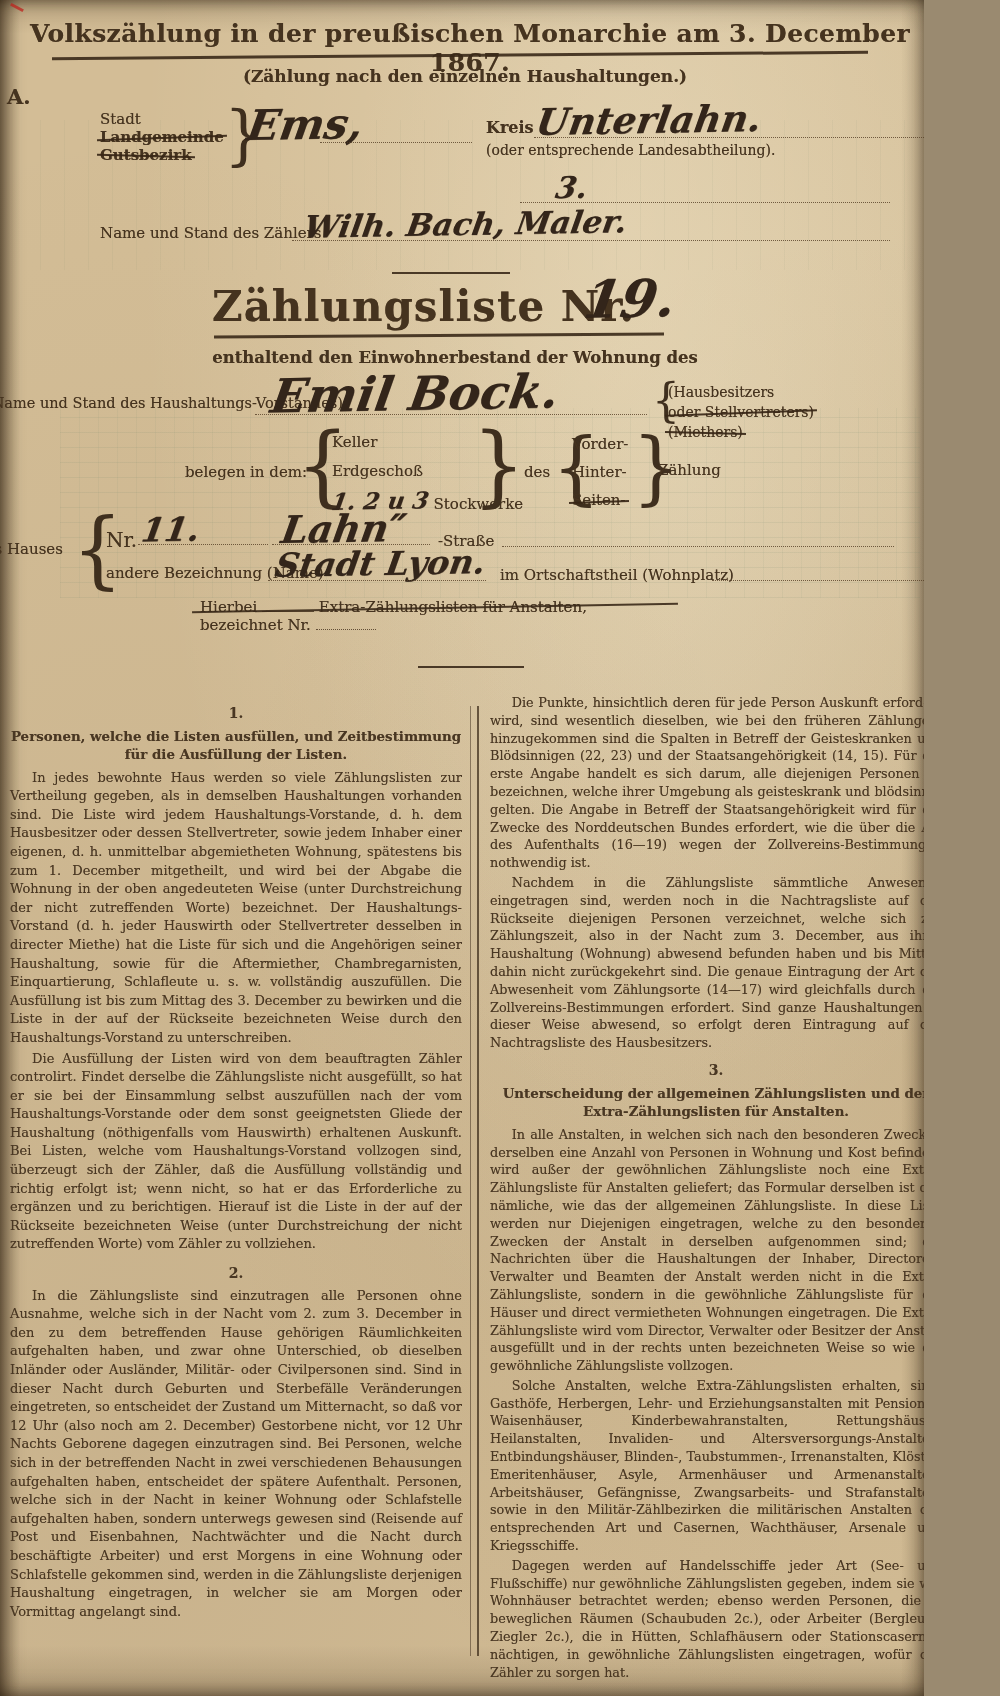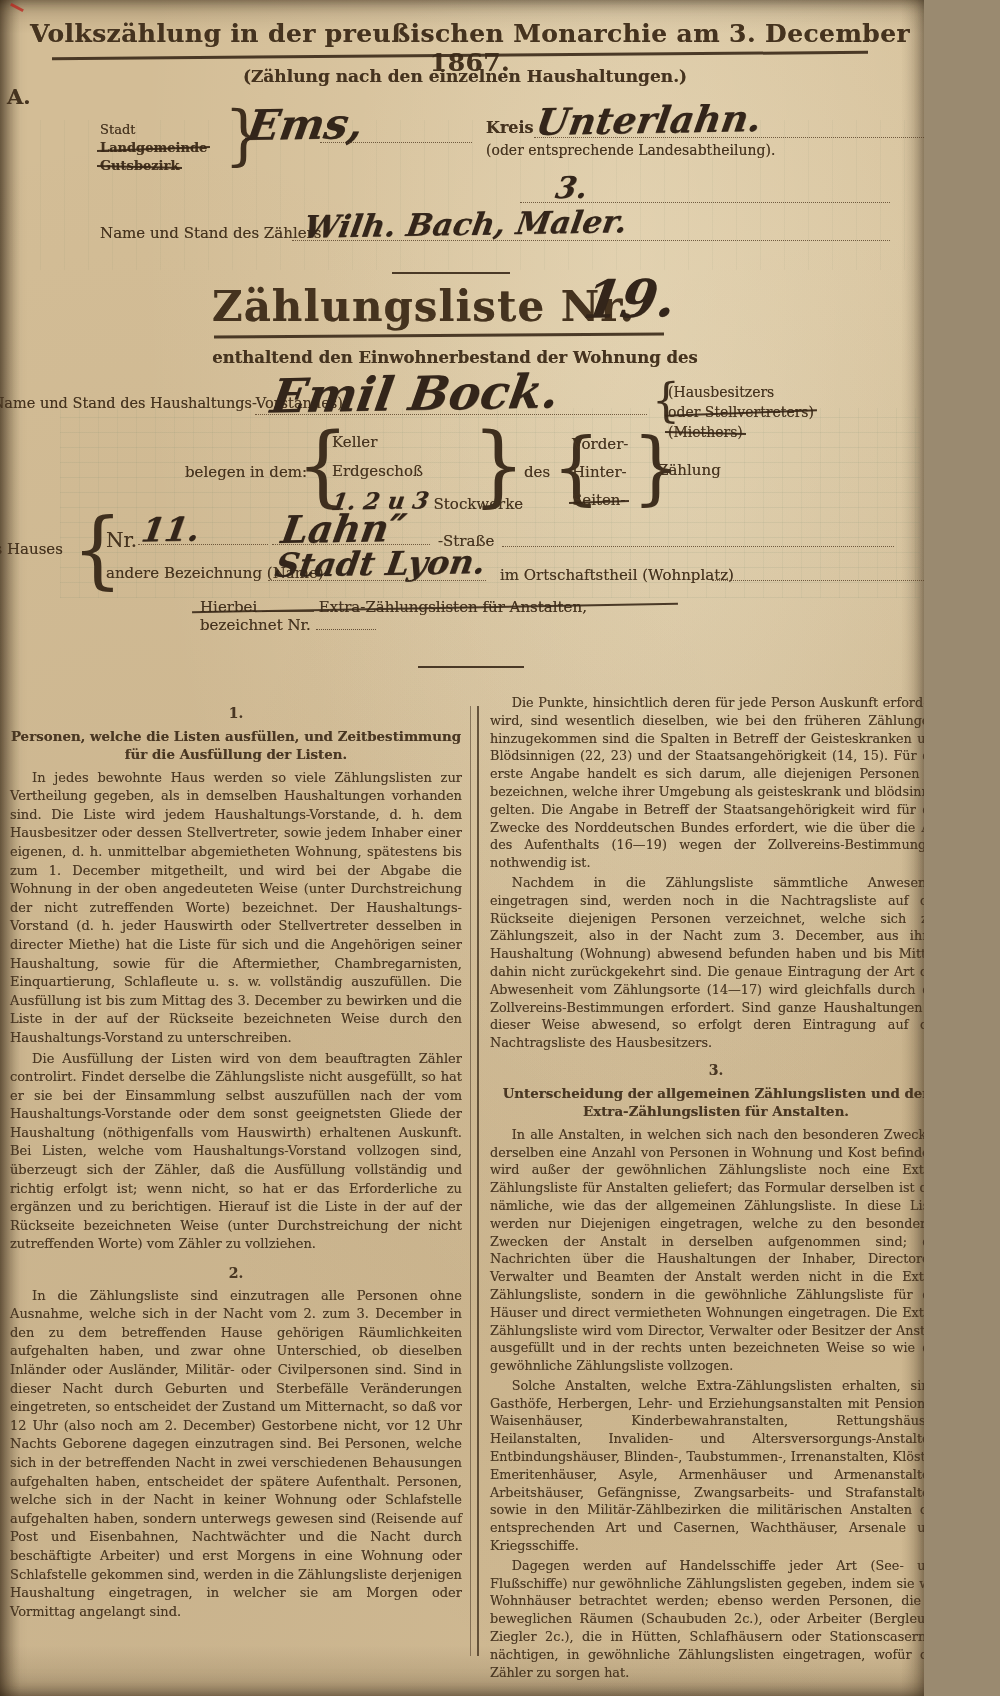--- a/index.html
+++ b/index.html
@@ -64,21 +64,21 @@
   <div class="bleed2"></div>
   <div class="redmark" style="left:10px;top:6px;width:14px;height:3px;transform:rotate(28deg);"></div>
   <div class="redmark" style="left:926px;top:9px;width:10px;height:3px;transform:rotate(-18deg);"></div>
 
   <div class="abs print fr" style="left:0;top:19px;width:940px;text-align:center;font-size:25px;letter-spacing:.4px;">Volkszählung in der preußischen Monarchie am 3. December 1867.</div>
   <div class="rule" style="left:52px;top:54px;width:816px;height:3px;transform:rotate(-.45deg);"></div>
   <div class="abs print fr" style="left:0;top:66px;width:930px;text-align:center;font-size:17px;">(Zählung nach den einzelnen Haushaltungen.)</div>
 
   <div class="abs print fr" style="left:7px;top:84px;font-size:21px;">A.</div>
 
-  <div class="abs print" style="left:100px;top:121px;font-size:13px;line-height:18px;">
+  <div class="abs print" style="left:100px;top:110px;font-size:15px;line-height:18px;">
     <div>Stadt</div>
     <div class="st fr">Landgemeinde</div><br>
     <div class="st st2 fr" style="margin-top:-16px;">Gutsbezirk</div>
   </div>
   <span class="abs brace" style="left:224px;top:104px;font-size:62px;">}</span>
   <span class="abs hw" style="left:248px;top:100px;font-size:42px;">Ems,</span>
   <div class="dot" style="left:320px;top:142px;width:152px;"></div>
 
   <span class="abs print fr" style="left:486px;top:118px;font-size:16px;">Kreis</span>
   <span class="abs hw" style="left:537px;top:98px;font-size:37px;">Unterlahn.</span>

